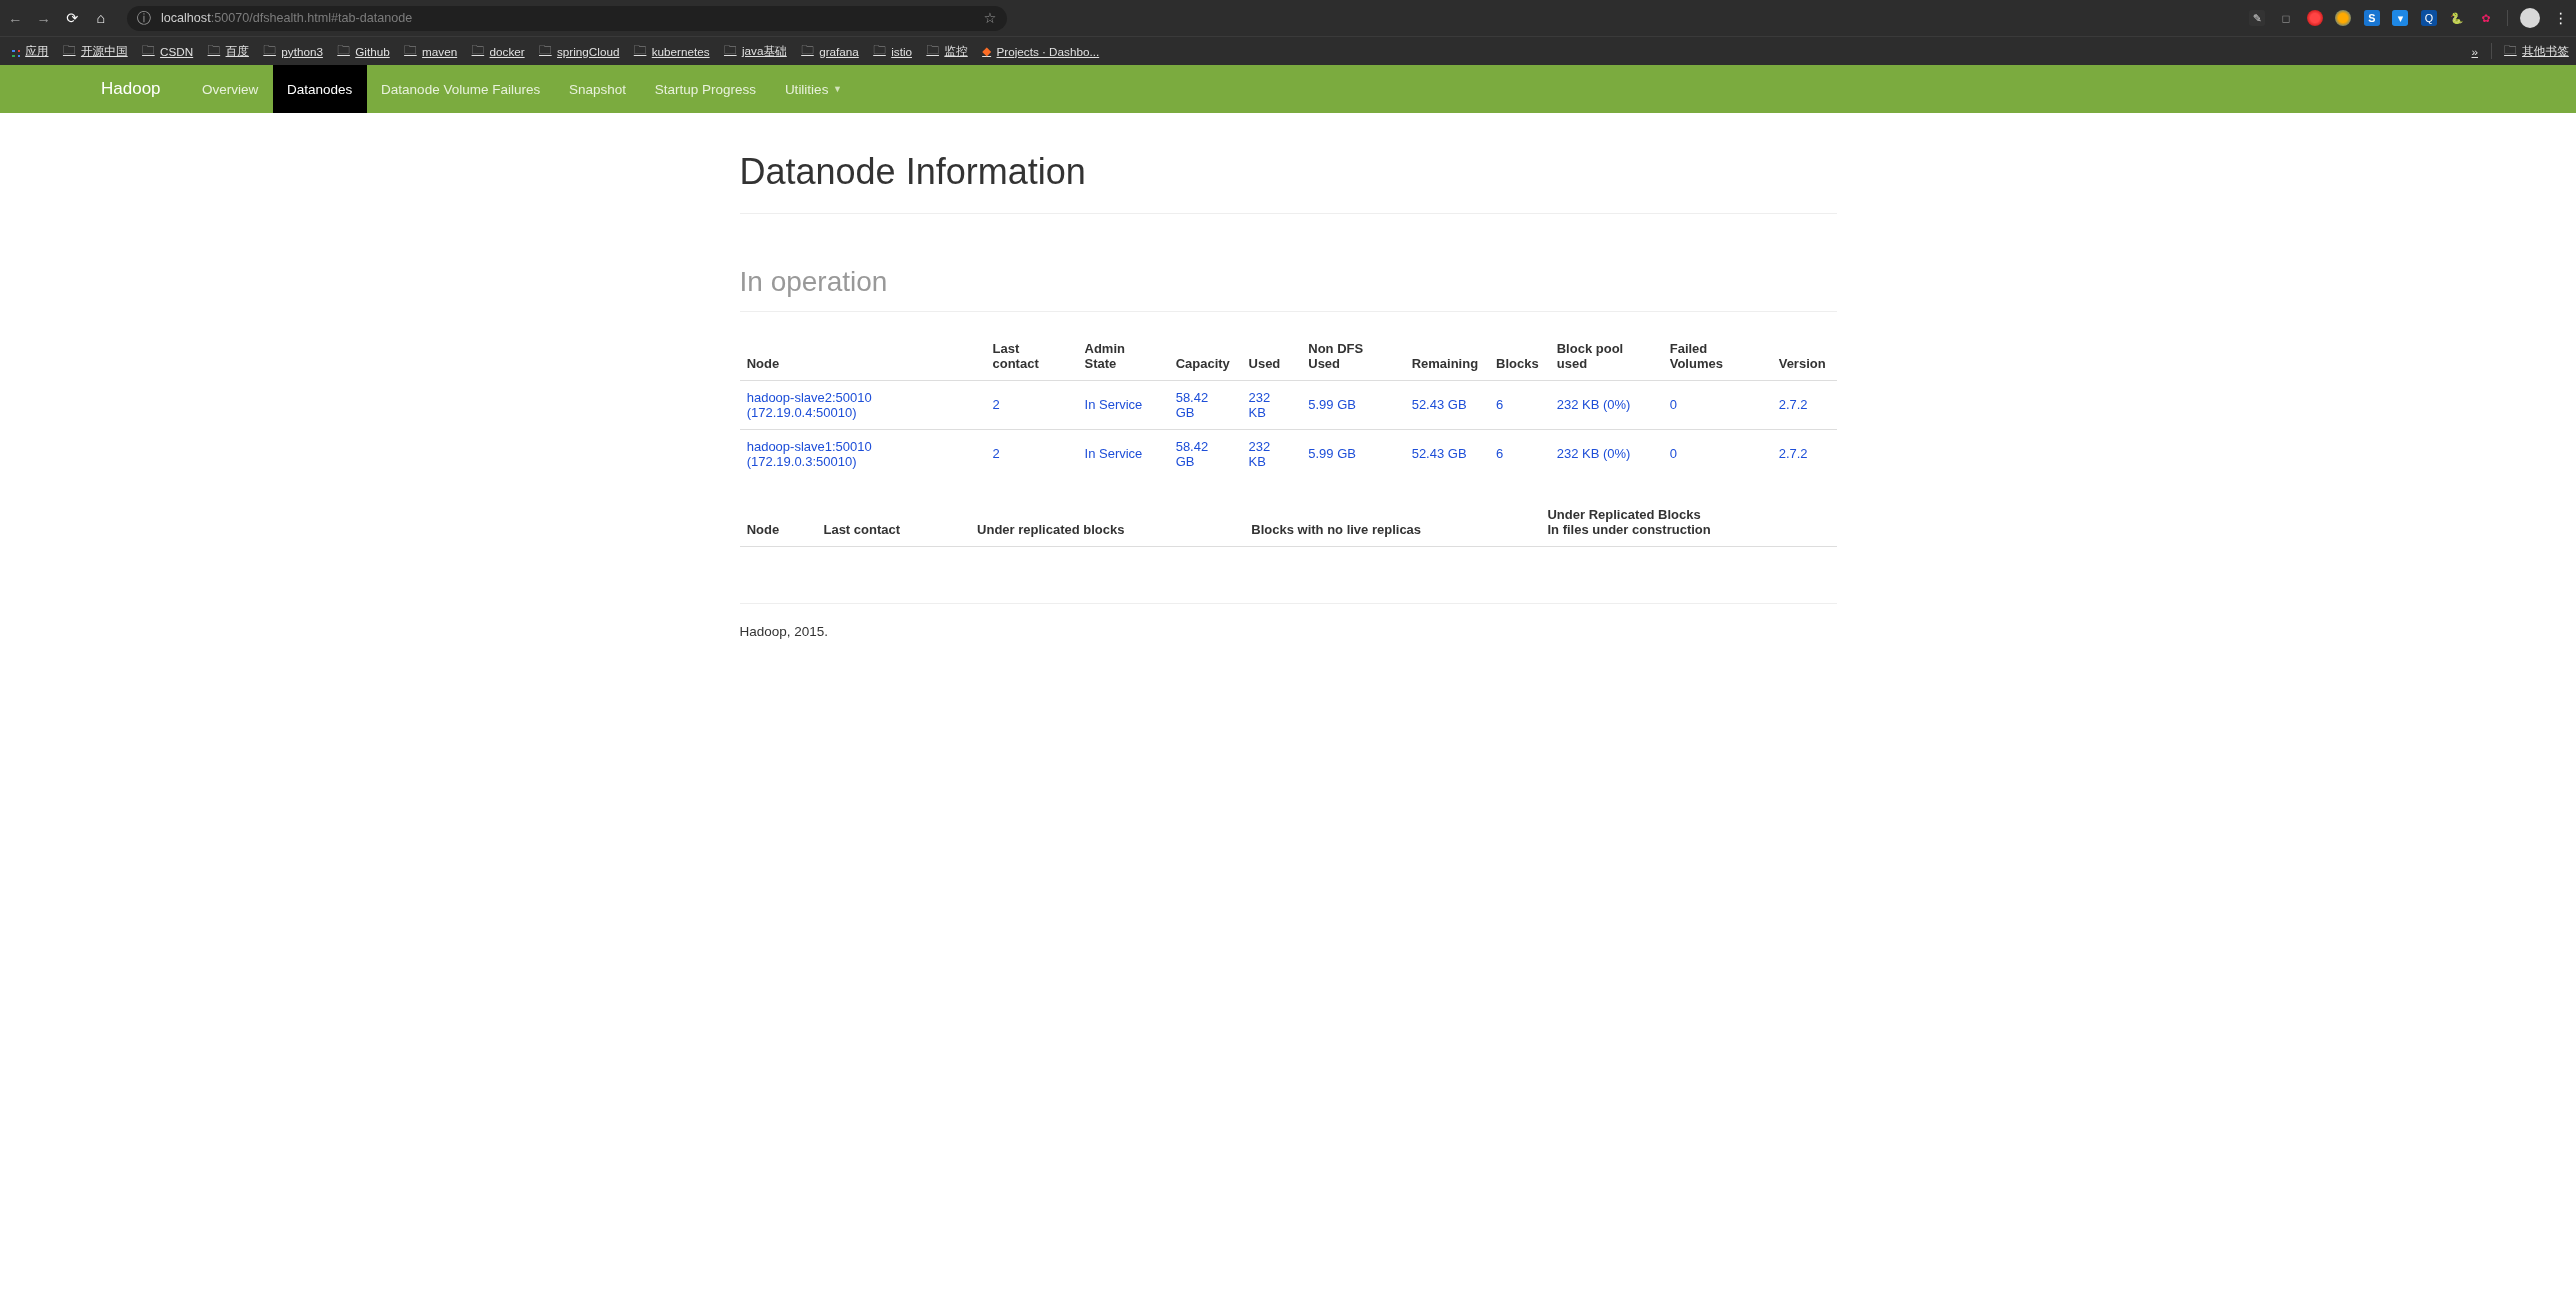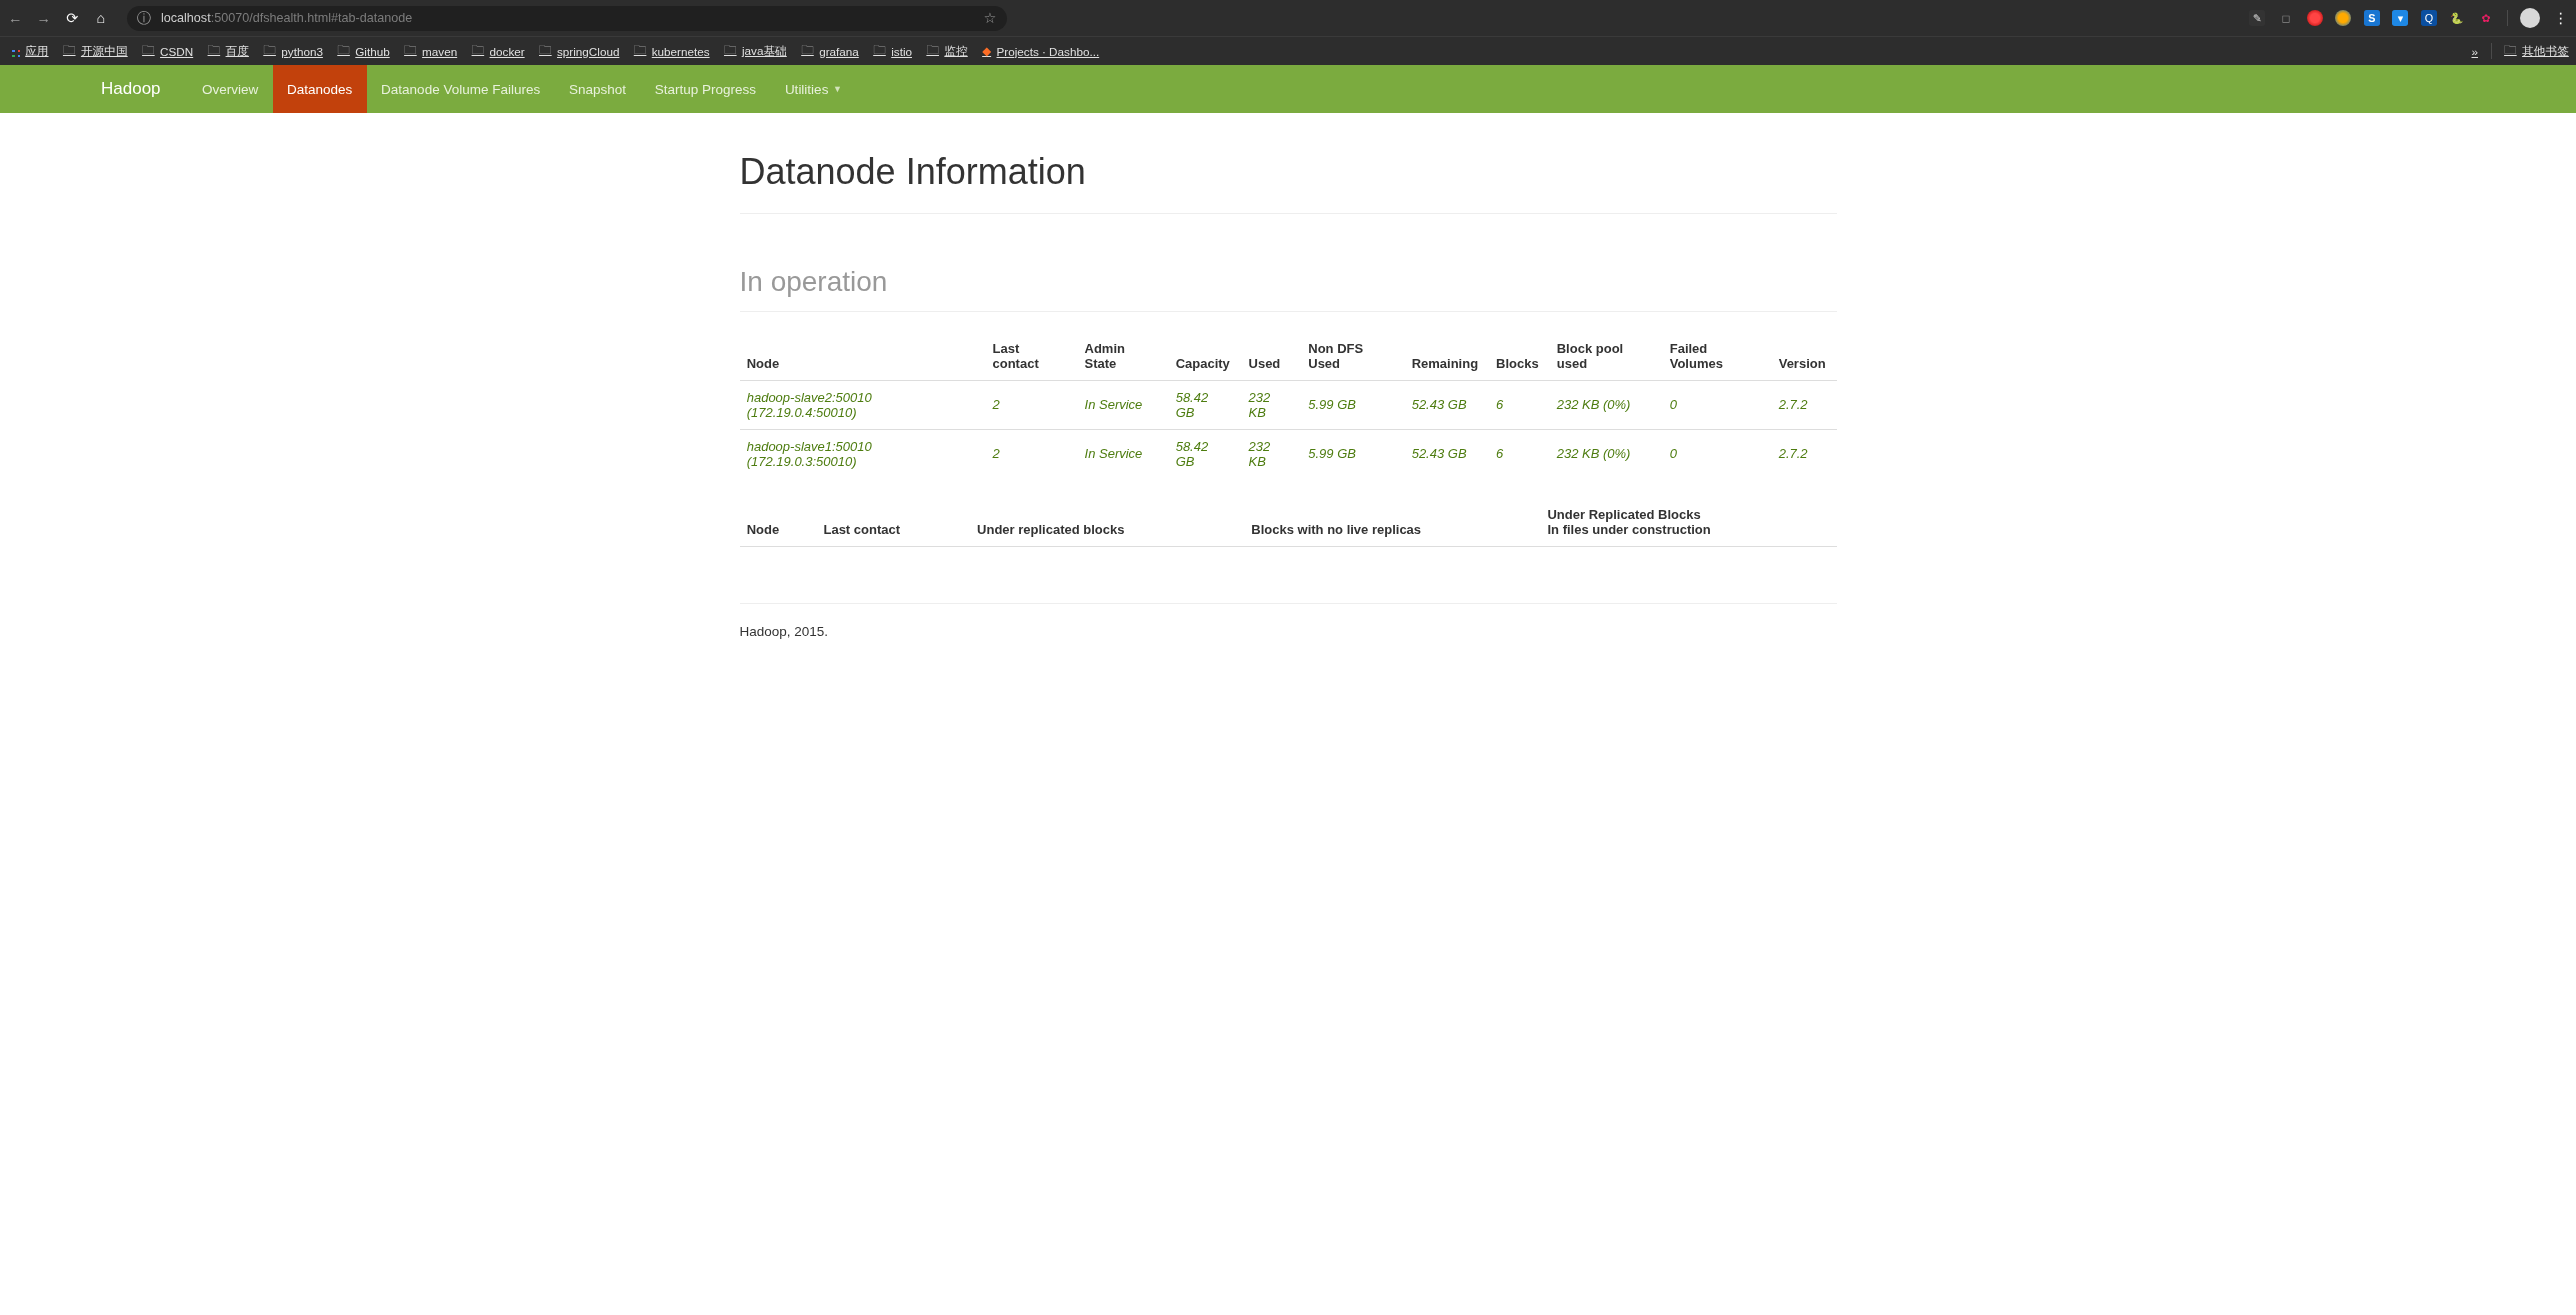--- a/index.html
+++ b/index.html
@@ -99,21 +99,21 @@
     }
     .hadoop-nav-item {
       color: #e8f1dc;
       font-size: 13.5px;
       display: flex;
       align-items: center;
       padding: 0 14.4px;
       cursor: pointer;
     }
     .hadoop-nav-item.active {
-      background: #c2410c;
+      background: #000000;
       color: #fff;
     }
     .caret { font-size: 9px; margin-left: 4.5px; opacity: 0.8; }
 
     
     .container {
       max-width: 1097px;
       margin: 0 auto;
       padding: 0 0 27px 0;
     }
@@ -143,22 +143,21 @@
       text-align: left;
       font-weight: 700;
       color: #333;
       padding: 9px 10.8px 9px 7.2px;
       border-bottom: 1.8px solid #ddd;
       vertical-align: bottom;
     }
     table.data-table tbody td {
       padding: 9px 10.8px 9px 7.2px;
       border-top: 0.9px solid #ddd;
-      color: #4d7c0f;
-      font-style: italic;
+      color: #1d4ed8;
     }
     .footer-rule { border: 0; border-top: 0.9px solid #eee; margin: 56px 0 20px 0; }
     .footer-text { color: #333; font-size: 13.5px; }
   </style>
 </head>
 <body>
 
 <div class="browser-toolbar">
   <span class="nav-icon">←</span>
   <span class="nav-icon">→</span>

